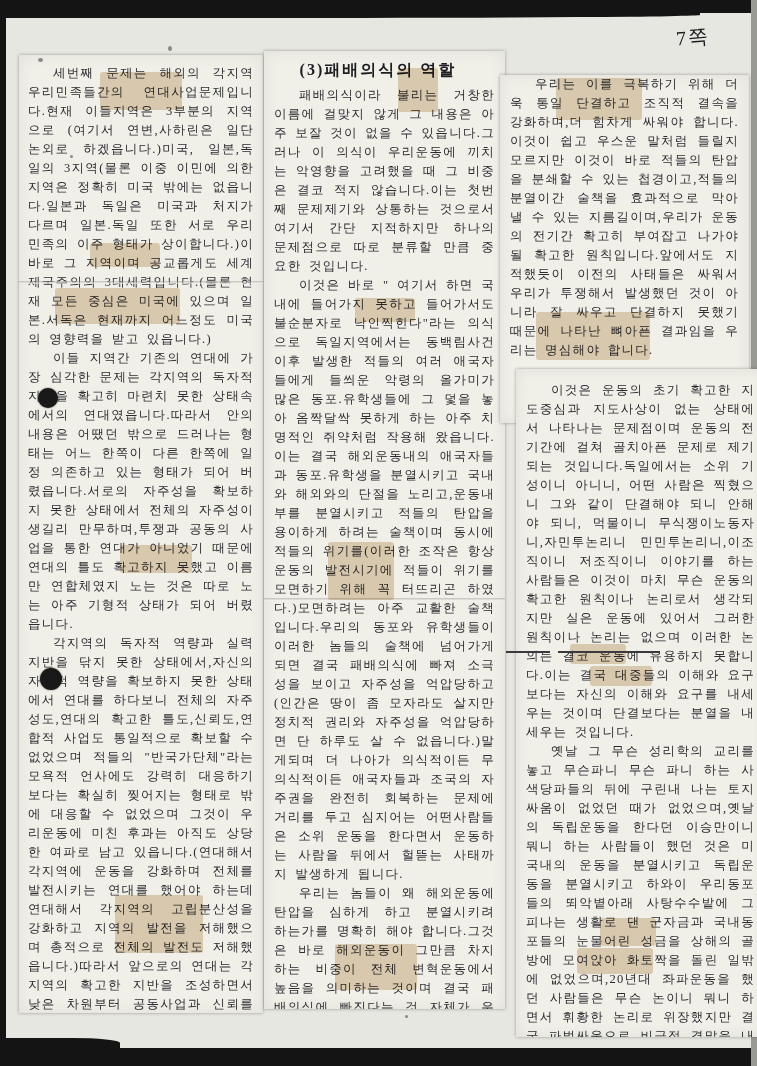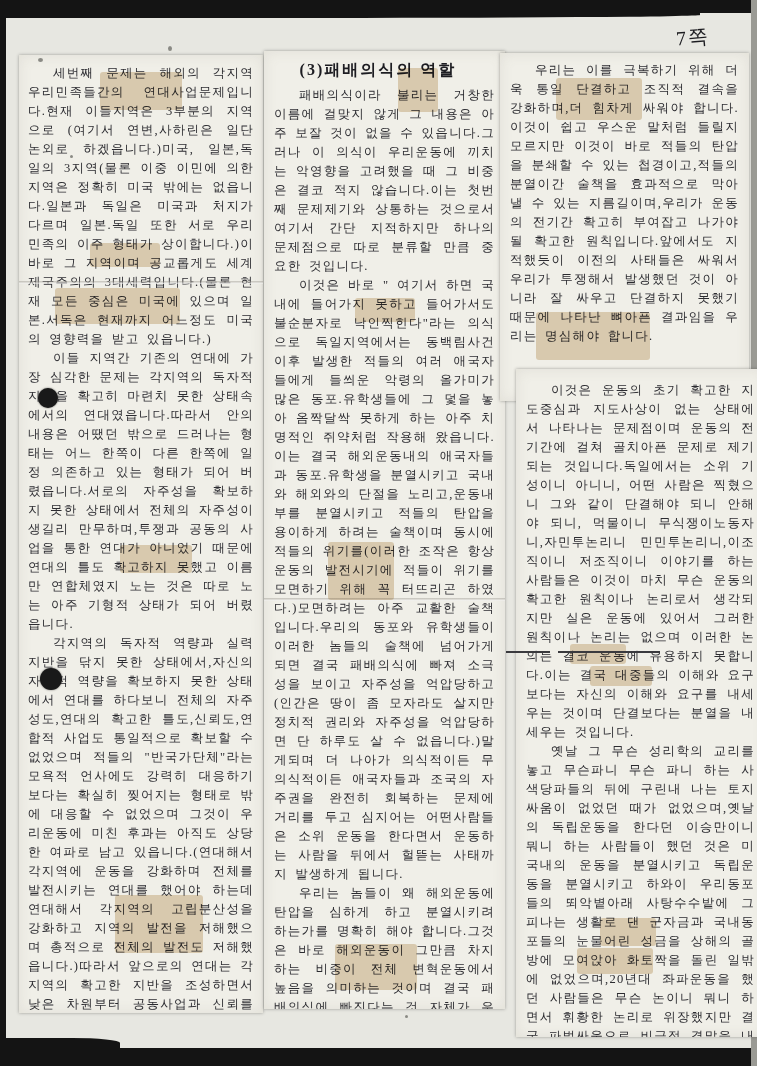--- a/index.html
+++ b/index.html
@@ -33,21 +33,21 @@
   
   .col{
     position:absolute;
     background:var(--paper-strip);
     box-shadow:0 0 3px rgba(60,60,55,.45), inset 0 0 14px rgba(120,115,100,.12);
     overflow:hidden;
     color:var(--ink);
   }
   .col-left  {left:19px; top:55px; width:244px;height:958px;padding:9px 9px;}
   .col-mid   {left:264px;top:51px; width:241px;height:958px;padding:9px 10px;}
-  .col-right-a{left:500px;top:53px; width:249px;height:348px;padding:8px 10px;}
+  .col-right-a{left:500px;top:75px; width:249px;height:348px;padding:0 10px;}
   .col-right-b{left:516px;top:369px;width:249px;height:668px;padding:12px 10px;}
   .col{box-sizing:border-box;}
   .col p{
     margin:0;
     font-size:12.5px;
     line-height:19px;
     letter-spacing:1.3px;
     word-spacing:3px;
     text-align:justify;
     text-indent:2em;

